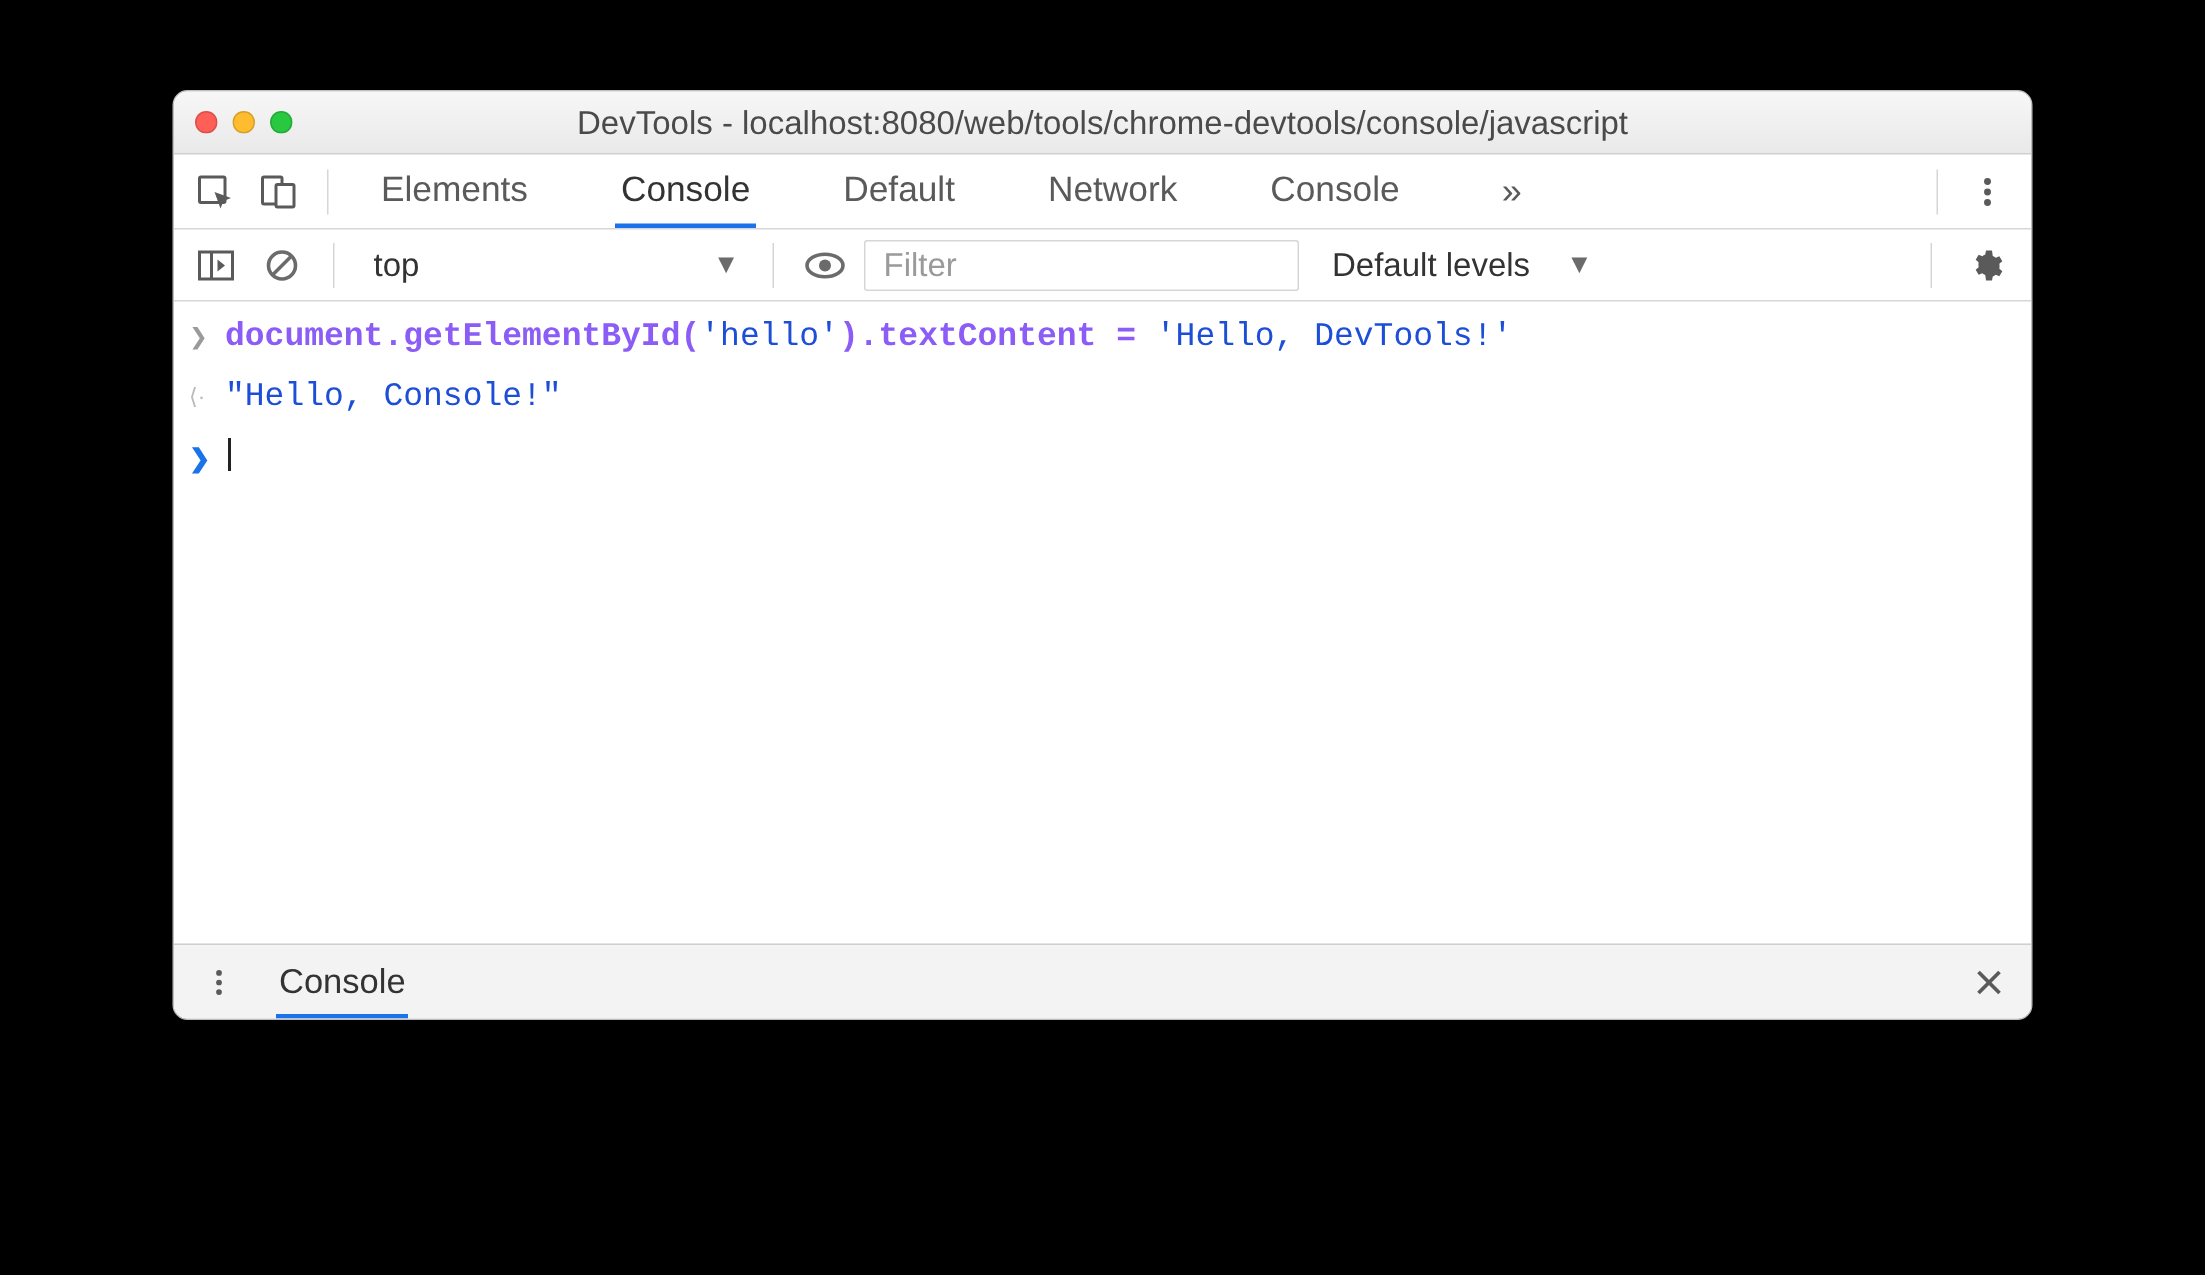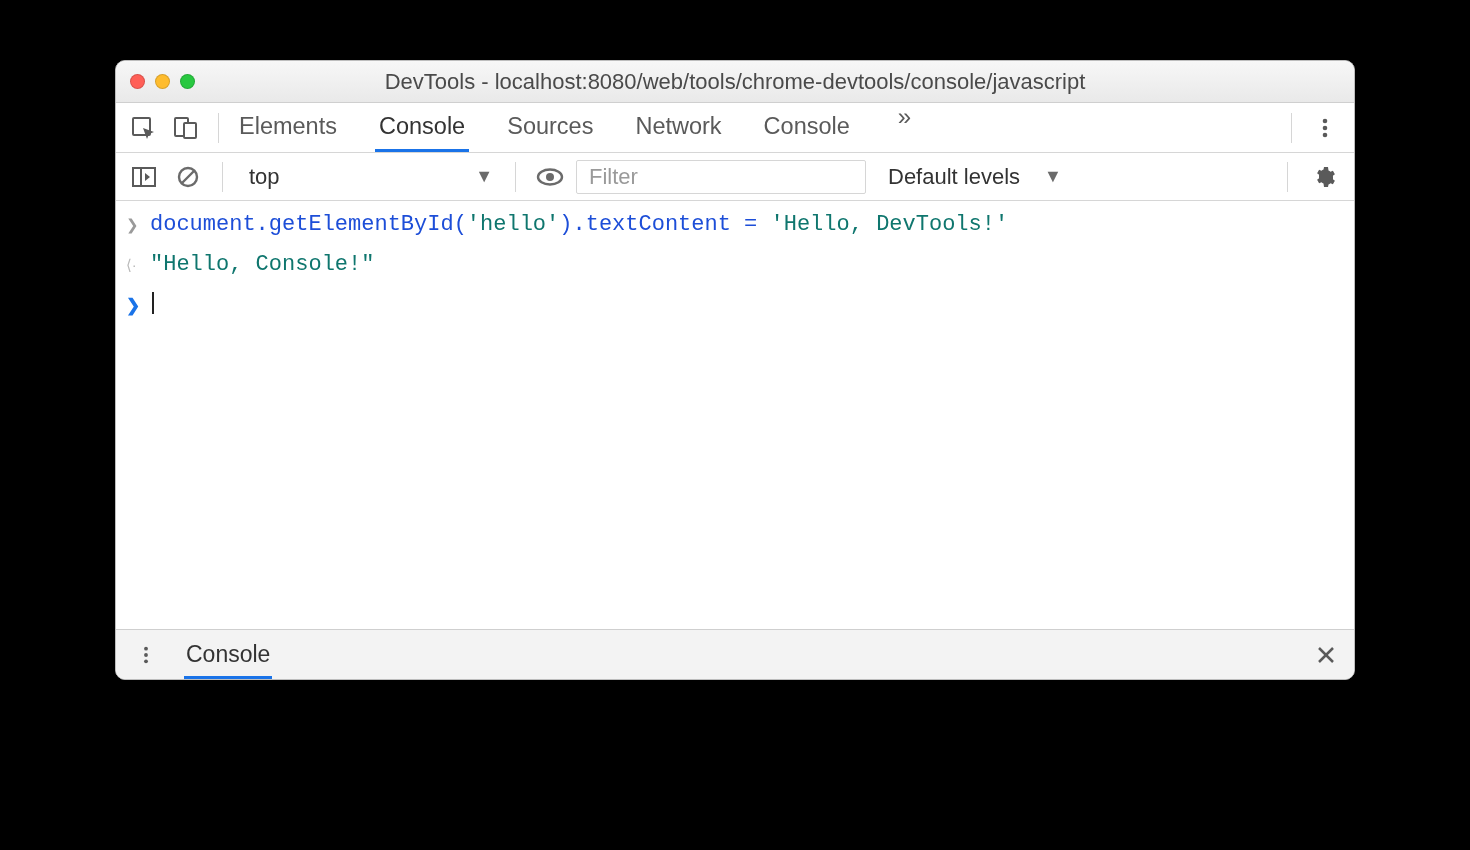--- a/index.html
+++ b/index.html
@@ -60,21 +60,21 @@
     padding: 0 10px;
     gap: 6px;
   }
   .iconbtn {
     width: 36px; height: 36px;
     display: flex; align-items:center; justify-content:center;
     color:#5a5a5a;
     cursor: pointer;
   }
   .vdiv { width:1px; height:30px; background:#d6d6d6; margin: 0 8px; }
-  .tabs { display:flex; gap: 34px; margin-left: 2px; }
+  .tabs { display:flex; gap: 54px; margin-left: 17px; align-items: center; }
   .tab {
     font-size: 23.5px;
     color:#5a5a5a;
     padding: 10px 4px 9px;
     cursor: pointer;
     border-bottom: 3px solid transparent;
   }
   .tab.active {
     color:#333;
     border-bottom-color:#1a73e8;
@@ -148,22 +148,22 @@
   .row .gutter {
     width: 24px;
     flex: 0 0 24px;
     color:#9a9a9a;
     font-family: -apple-system, Arial, sans-serif;
     font-size: 15px;
     padding-top: 6px;
     text-align:left;
   }
   .row .content { flex:1; white-space: pre; }
-  .tok-default { color:#1d4ed8; }
-  .tok-str { color:#0f766e; }
+  .tok-default { color:#8b5cf6;font-weight:bold; }
+  .tok-str { color:#1d4ed8; }
   .row.prompt .gutter { color:#1a73e8; font-weight:700; font-size:17px; padding-top:4px;}
   .cursor {
     display:inline-block;
     width:1.5px; height:22px; background:#222; vertical-align:-3px;
     margin-left:2px;
   }
   
   .drawer {
     height: 50px;
     border-top: 1px solid #cfcfcf;
@@ -208,21 +208,21 @@
       <svg width="26" height="26" viewBox="0 0 26 26" fill="none" stroke="#5a5a5a" stroke-width="2">
         <rect x="2" y="3" width="13" height="18" rx="1"></rect>
         <rect x="11" y="8" width="12" height="15" rx="1" fill="#fff"></rect>
       </svg>
     </div>
     <div class="vdiv"></div>
 
     <div class="tabs">
       <div class="tab">Elements</div>
       <div class="tab active">Console</div>
-      <div class="tab">Sources</div>
+      <div class="tab">Default</div>
       <div class="tab">Network</div>
       <div class="tab">Console</div>
       <div class="more-chevrons">»</div>
     </div>
 
     <div class="spacer"></div>
     <div class="vdiv"></div>
     <div class="kebab">
       <svg width="22" height="22" viewBox="0 0 22 22" fill="#5a5a5a">
           <circle cx="11" cy="4" r="2.3"></circle>

